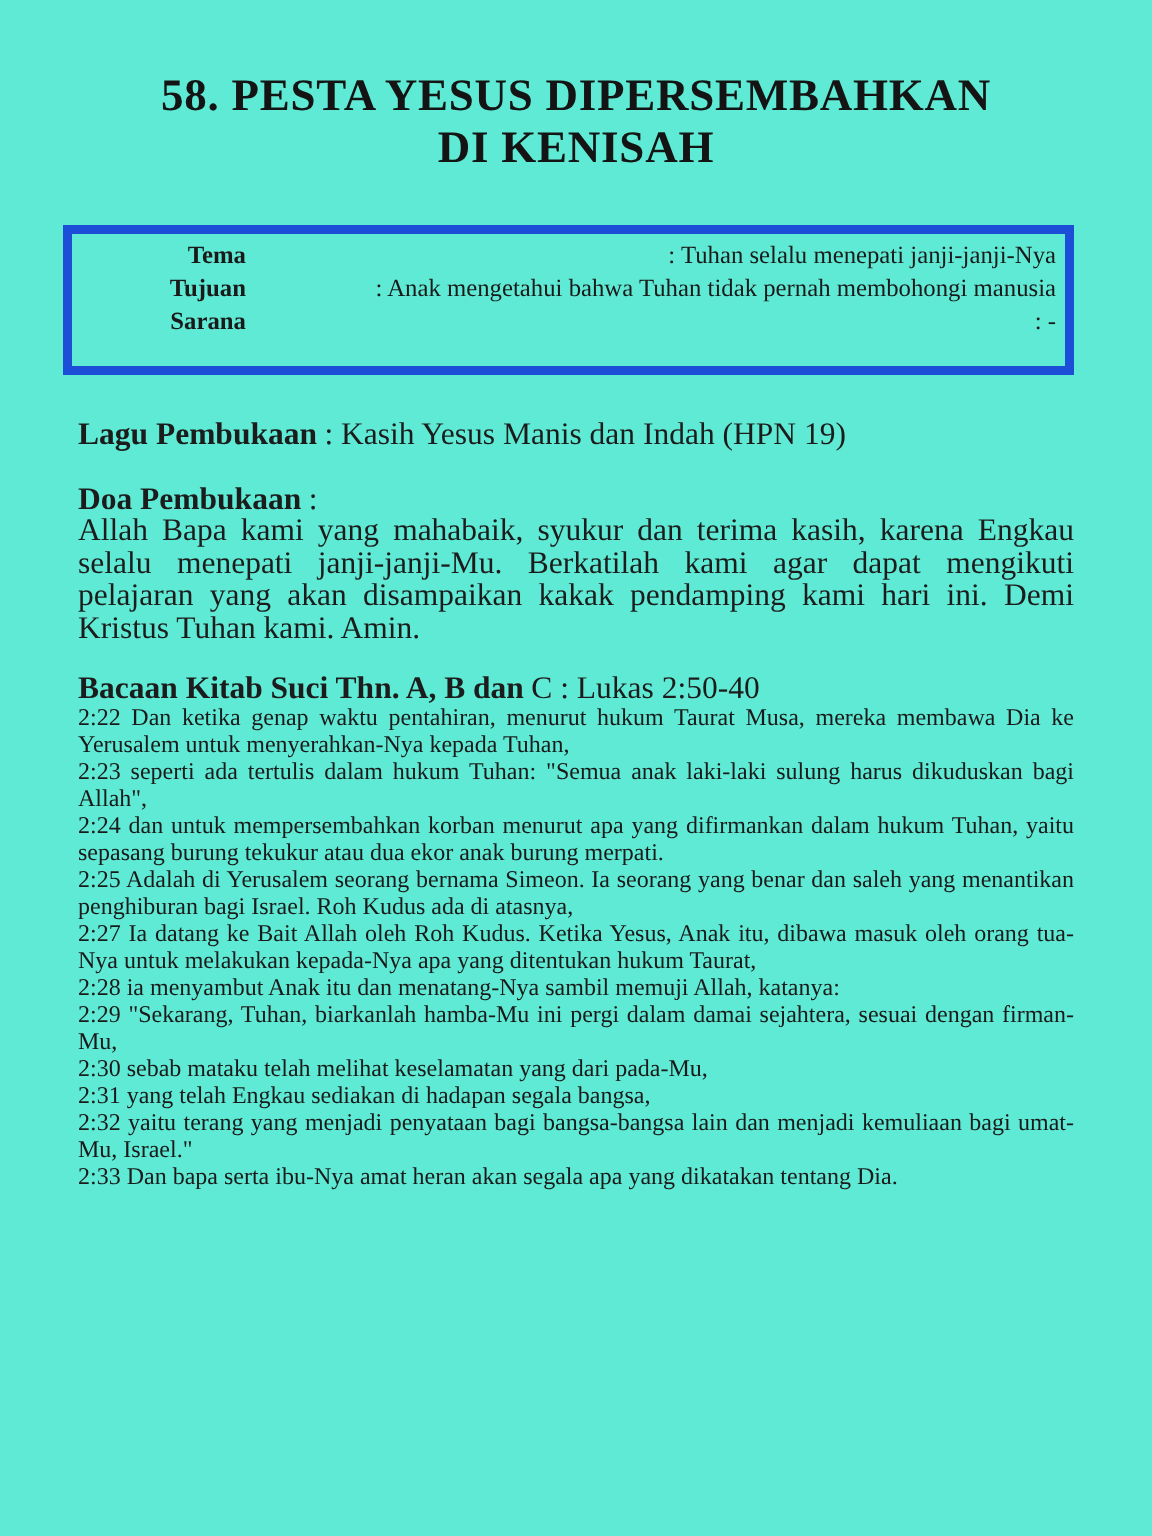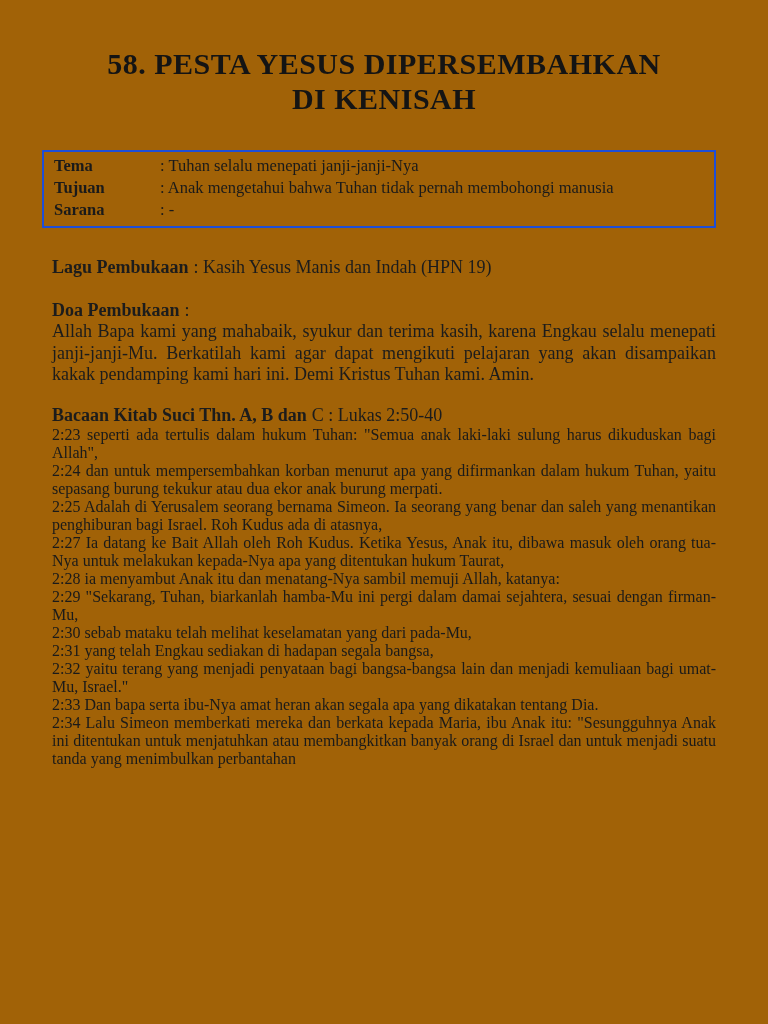--- a/index.html
+++ b/index.html
@@ -1,49 +1,50 @@
 <!DOCTYPE html>
 <html><head>
 <meta charset="utf-8">
 <style>
   html, body { margin: 0; padding: 0; background: #ffffff; }
   .page {
     position: relative;
     width: 768px;
     height: 1024px;
     margin: 0 auto;
-    background: #a16207;
+    background: #5eead4;
     color: #1a1a1a;
     font-family: "Liberation Serif", serif;
     box-sizing: border-box;
     padding: 0 52px;
     overflow: hidden;
   }
   .doc-title {
     margin: 46px 0 0 0;
     text-align: center;
     font-size: 30px;
     line-height: 35px;
     font-weight: bold;
     letter-spacing: 0.5px;
     color: #141414;
   }
   .doc-title .tline { display: block; }
 
   .info-box {
     margin: 34px 0 0 -10px;
-    border: 2px solid #1d4ed8;
-    padding: 3px 6px 5px 10px;
+    border: 6px solid #1d4ed8;
+    padding: 3px 6px 19px 10px;
     box-sizing: border-box;
+    text-align: right;
   }
   .irow { display: flex; font-size: 16.5px; line-height: 22px; }
   .ilabel { font-weight: bold; width: 106px; flex: none; }
   .ivalue { flex: 1; }
 
-  .body-line, .para { font-size: 18px; line-height: 21.5px; color: #1c1c1c; }
+  .body-line, .para { font-size: 21px; line-height: 21.5px; color: #1c1c1c; }
   .song-line { margin: 29px 0 0 0; }
   .doa-heading { margin: 21px 0 0 0; }
   .scripture-line { margin: 19px 0 0 0; }
   .bold { font-weight: bold; }
   .gap-left { margin-left: 5px; }
   .para { margin: 0; text-align: justify; }
   .verse { margin: 0; text-align: justify; }
 </style>
 </head>
 <body>
@@ -72,26 +73,26 @@
 
   <p class="body-line song-line"><span class="bold">Lagu Pembukaan</span><span class="gap-left">:  Kasih Yesus Manis dan Indah (HPN 19)</span></p>
 
   <p class="body-line doa-heading"><span class="bold">Doa Pembukaan</span><span class="gap-left">:</span></p>
 
   <p class="para">Allah Bapa kami yang mahabaik, syukur dan terima kasih, karena Engkau selalu menepati janji-janji-Mu. Berkatilah kami agar dapat mengikuti pelajaran yang akan disampaikan kakak pendamping kami hari ini. Demi Kristus Tuhan kami. Amin.</p>
 
   <p class="body-line scripture-line"><span class="bold">Bacaan Kitab Suci Thn. A, B dan</span><span class="gap-left">C : Lukas 2:50-40</span></p>
 
   <div>
+    <p class="verse">2:22 Dan ketika genap waktu pentahiran, menurut hukum Taurat Musa, mereka membawa Dia ke Yerusalem untuk menyerahkan-Nya kepada Tuhan,</p>
     <p class="verse">2:23 seperti ada tertulis dalam hukum Tuhan: "Semua anak laki-laki sulung harus dikuduskan bagi Allah",</p>
     <p class="verse">2:24 dan untuk mempersembahkan korban menurut apa yang difirmankan dalam hukum Tuhan, yaitu sepasang burung tekukur atau dua ekor anak burung merpati.</p>
     <p class="verse">2:25 Adalah di Yerusalem seorang bernama Simeon. Ia seorang yang benar dan saleh yang menantikan penghiburan bagi Israel. Roh Kudus ada di atasnya,</p>
     <p class="verse">2:27 Ia datang ke Bait Allah oleh Roh Kudus. Ketika Yesus, Anak itu, dibawa masuk oleh orang tua-Nya untuk melakukan kepada-Nya apa yang ditentukan hukum Taurat,</p>
     <p class="verse">2:28 ia menyambut Anak itu dan menatang-Nya sambil memuji Allah, katanya:</p>
     <p class="verse">2:29 "Sekarang, Tuhan, biarkanlah hamba-Mu ini pergi dalam damai sejahtera, sesuai dengan firman-Mu,</p>
     <p class="verse">2:30 sebab mataku telah melihat keselamatan yang dari pada-Mu,</p>
     <p class="verse">2:31 yang telah Engkau sediakan di hadapan segala bangsa,</p>
     <p class="verse">2:32 yaitu terang yang menjadi penyataan bagi bangsa-bangsa lain dan menjadi kemuliaan bagi umat-Mu, Israel."</p>
     <p class="verse">2:33 Dan bapa serta ibu-Nya amat heran akan segala apa yang dikatakan tentang Dia.</p>
-    <p class="verse">2:34 Lalu Simeon memberkati mereka dan berkata kepada Maria, ibu Anak itu: "Sesungguhnya Anak ini ditentukan untuk menjatuhkan atau membangkitkan banyak orang di Israel dan untuk menjadi suatu tanda yang menimbulkan perbantahan</p>
   </div>
 
 </div>
 
 </body></html>

